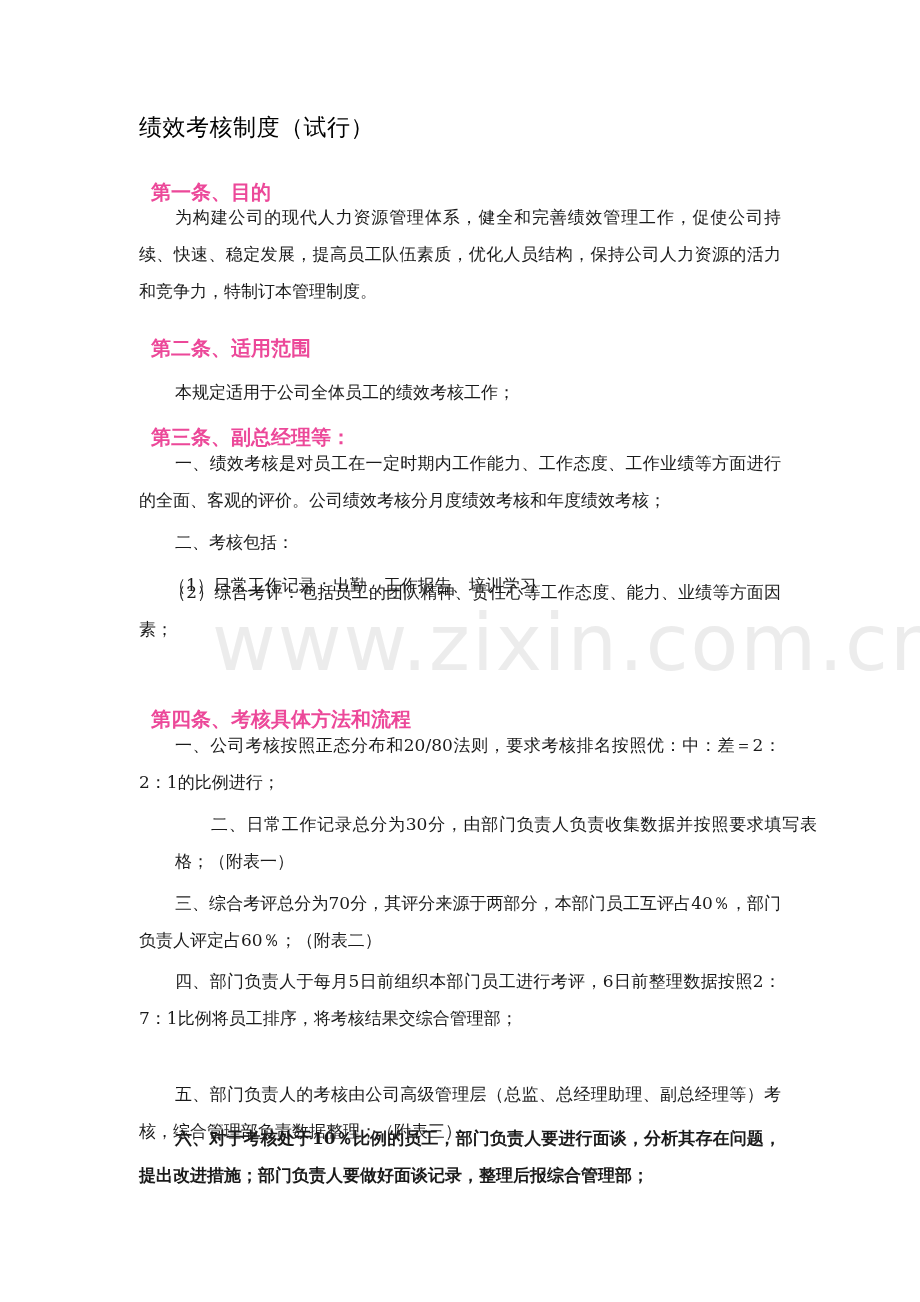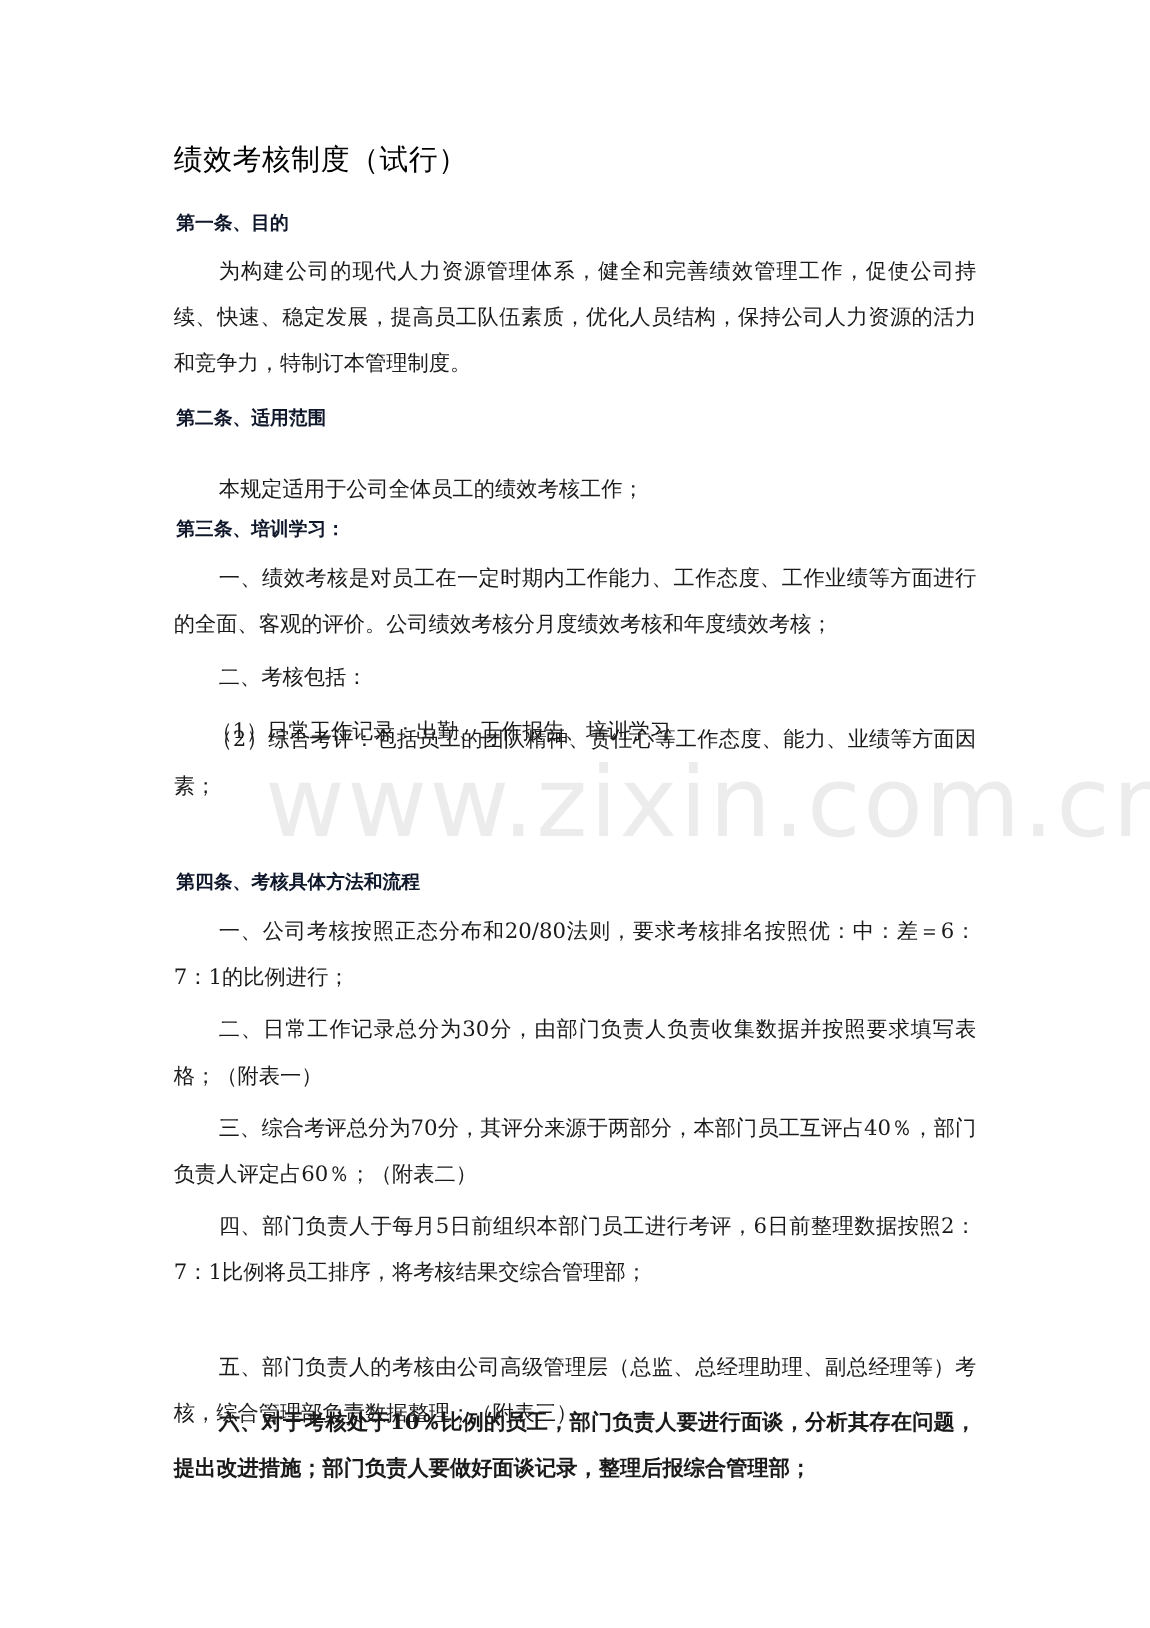--- a/index.html
+++ b/index.html
@@ -30,25 +30,25 @@
       font-weight: normal;
       letter-spacing: 0.5px;
       color: #000;
       white-space: nowrap;
       margin: 0;
     }
     .heading {
       position: absolute;
       left: 0;
       font-family: "DejaVu Sans", "Liberation Sans", sans-serif;
-      font-size: 15px;
+      font-size: 20px;
       font-weight: bold;
-      color: #0f172a;
+      color: #ec4899;
       white-space: nowrap;
-      margin: 2px;
+      margin: 12px;
     }
     .para {
       position: absolute;
       left: 0;
       width: 642px;
       font-size: 17px;
       line-height: 37px;
       color: #1a1a1a;
       text-align: justify;
       text-indent: 36px;
@@ -76,28 +76,28 @@
 <div class="page">
 
   <h1 class="title">绩效考核制度（试行）</h1>
 
   <h2 class="heading" style="top:167px;">第一条、目的</h2>
   <p class="para" style="top:199px;">为构建公司的现代人力资源管理体系，健全和完善绩效管理工作，促使公司持续、快速、稳定发展，提高员工队伍素质，优化人员结构，保持公司人力资源的活力和竞争力，特制订本管理制度。</p>
 
   <h2 class="heading" style="top:323px;">第二条、适用范围</h2>
   <p class="para" style="top:374px;">本规定适用于公司全体员工的绩效考核工作；</p>
 
-  <h2 class="heading" style="top:412px;">第三条、培训学习：</h2>
+  <h2 class="heading" style="top:412px;">第三条、副总经理等：</h2>
   <p class="para" style="top:445px;">一、绩效考核是对员工在一定时期内工作能力、工作态度、工作业绩等方面进行的全面、客观的评价。公司绩效考核分月度绩效考核和年度绩效考核；</p>
   <p class="para" style="top:524px;">二、考核包括：</p>
   <p class="para sub" style="top:567px;">（1）日常工作记录：出勤、工作报告、培训学习</p>
   <p class="para sub" style="top:574px;">（2）综合考评：包括员工的团队精神、责任心等工作态度、能力、业绩等方面因素；</p>
 
   <h2 class="heading" style="top:694px;">第四条、考核具体方法和流程</h2>
-  <p class="para" style="top:727px;">一、公司考核按照正态分布和20/80法则，要求考核排名按照优：中：差＝6：7：1的比例进行；</p>
-  <p class="para" style="top:806px;">二、日常工作记录总分为30分，由部门负责人负责收集数据并按照要求填写表格；（附表一）</p>
+  <p class="para" style="top:727px;">一、公司考核按照正态分布和20/80法则，要求考核排名按照优：中：差＝2：2：1的比例进行；</p>
+  <p class="para" style="top:806px;margin-left:36px;">二、日常工作记录总分为30分，由部门负责人负责收集数据并按照要求填写表格；（附表一）</p>
   <p class="para" style="top:885px;">三、综合考评总分为70分，其评分来源于两部分，本部门员工互评占40％，部门负责人评定占60％；（附表二）</p>
   <p class="para" style="top:963px;">四、部门负责人于每月5日前组织本部门员工进行考评，6日前整理数据按照2：7：1比例将员工排序，将考核结果交综合管理部；</p>
   <p class="para" style="top:1076px;">五、部门负责人的考核由公司高级管理层（总监、总经理助理、副总经理等）考核，综合管理部负责数据整理；（附表三）</p>
   <p class="para" style="top:1120px;font-weight:bold;">六、对于考核处于10％比例的员工，部门负责人要进行面谈，分析其存在问题，提出改进措施；部门负责人要做好面谈记录，整理后报综合管理部；</p>
 </div>
 
 <div class="watermark">www.zixin.com.cn</div>
 
 </body></html>

